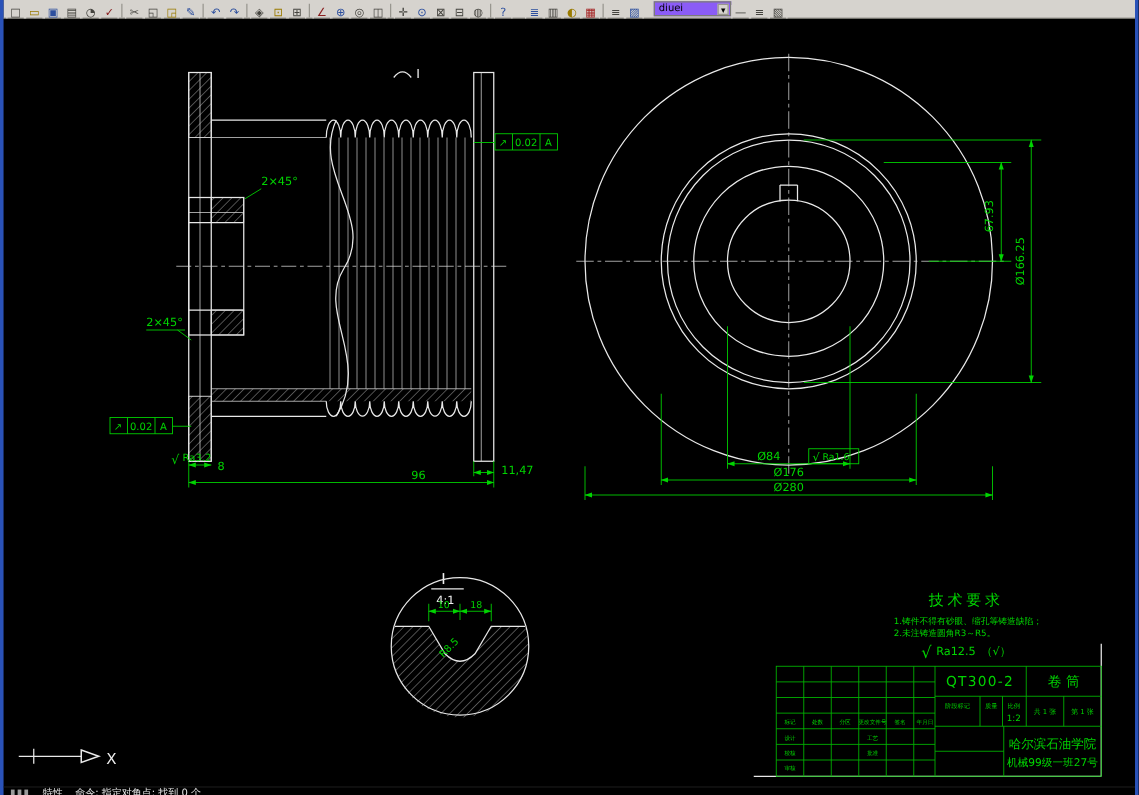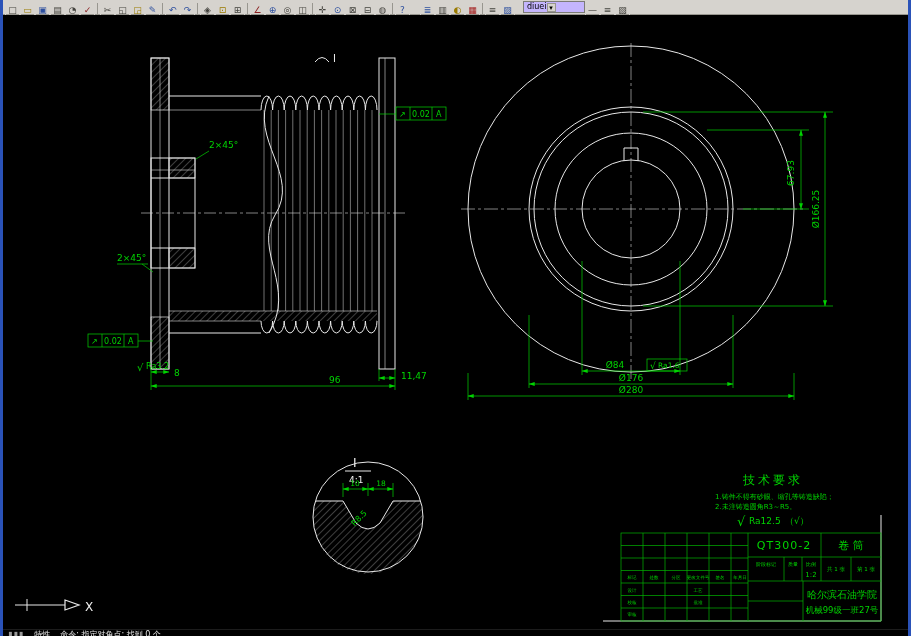--- a/index.html
+++ b/index.html
@@ -6,23 +6,23 @@
   html,body{width:911px;height:636px;overflow:hidden;background:#000}
   .window{width:911px;height:636px;display:flex;flex-direction:column;
     border-left:3px solid #2a52b8;border-right:3px solid #2a52b8;
     font-family:"DejaVu Sans","Liberation Sans",sans-serif}
   .toolbar{height:15px;background:#d6d3ce;border-bottom:1px solid #98968f;
     display:flex;align-items:center;padding:0 2px;flex:0 0 auto;white-space:nowrap}
   .tbtn{display:inline-block;width:15px;height:13px;font-size:9px;line-height:12px;
     text-align:center;color:#44433e;cursor:default;border:1px solid #d6d3ce}
   .tsep{display:inline-block;width:1px;height:11px;background:#98968f;margin:0 2px;vertical-align:middle}
   .tgap{display:inline-block;width:10px}
-  .tcombo{display:inline-flex;margin-left:8px;width:62px;height:12px;background:#c4b5fd;
+  .tcombo{display:inline-flex;margin-left:8px;width:62px;height:12px;background:#8b5cf6;
     border:1px solid #7c7c76;font-size:8px;line-height:10px;color:#000;
-    align-items:center;padding:0 1px 0 3px}
+    justify-content:space-between;align-items:center;padding:0 1px 0 3px}
   .tcombo .arrow{font-size:7px;background:#d6d3ce;border:1px solid #98968f;width:9px;height:9px;
     line-height:8px;text-align:center}
   .canvas{flex:1 1 auto;position:relative;background:#000}
   .cmd{height:11px;flex:0 0 auto;background:#000;color:#e6e6e6;font-size:8px;line-height:10px;
     display:flex;gap:10px;align-items:center;padding:0 5px;border-top:1px solid #1c1c1c}
   .cmd .blocks{color:#9a9a9a;letter-spacing:1px}
   svg text{font-family:"DejaVu Sans","Liberation Sans",sans-serif}
   .w{stroke:#e8e8e8;fill:none;stroke-width:1}
   .wthin{stroke:#d8d8d8;fill:none;stroke-width:.6}
   .g{stroke:#00d400;fill:none;stroke-width:.7}

